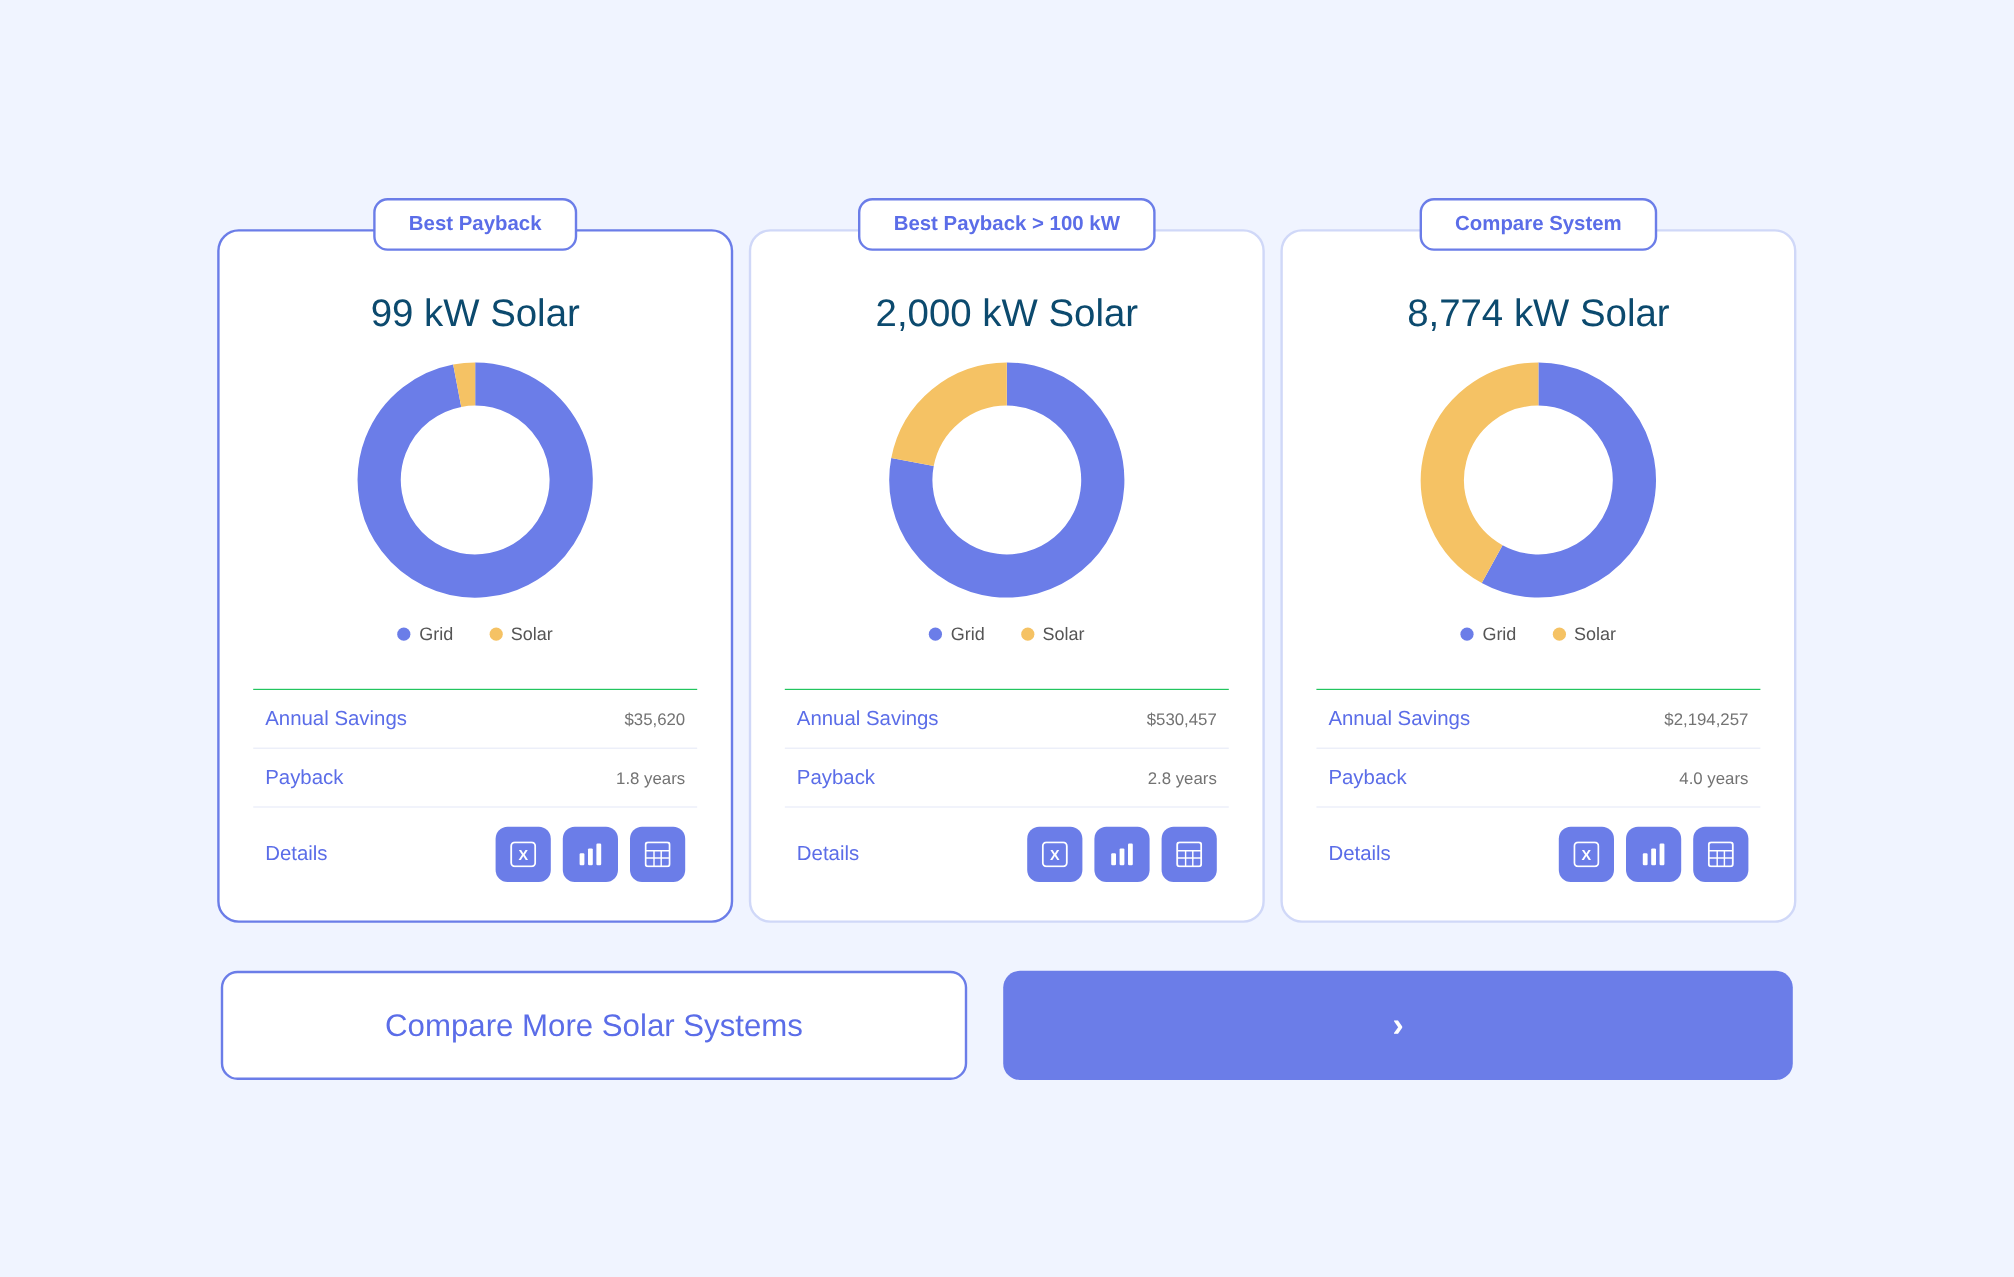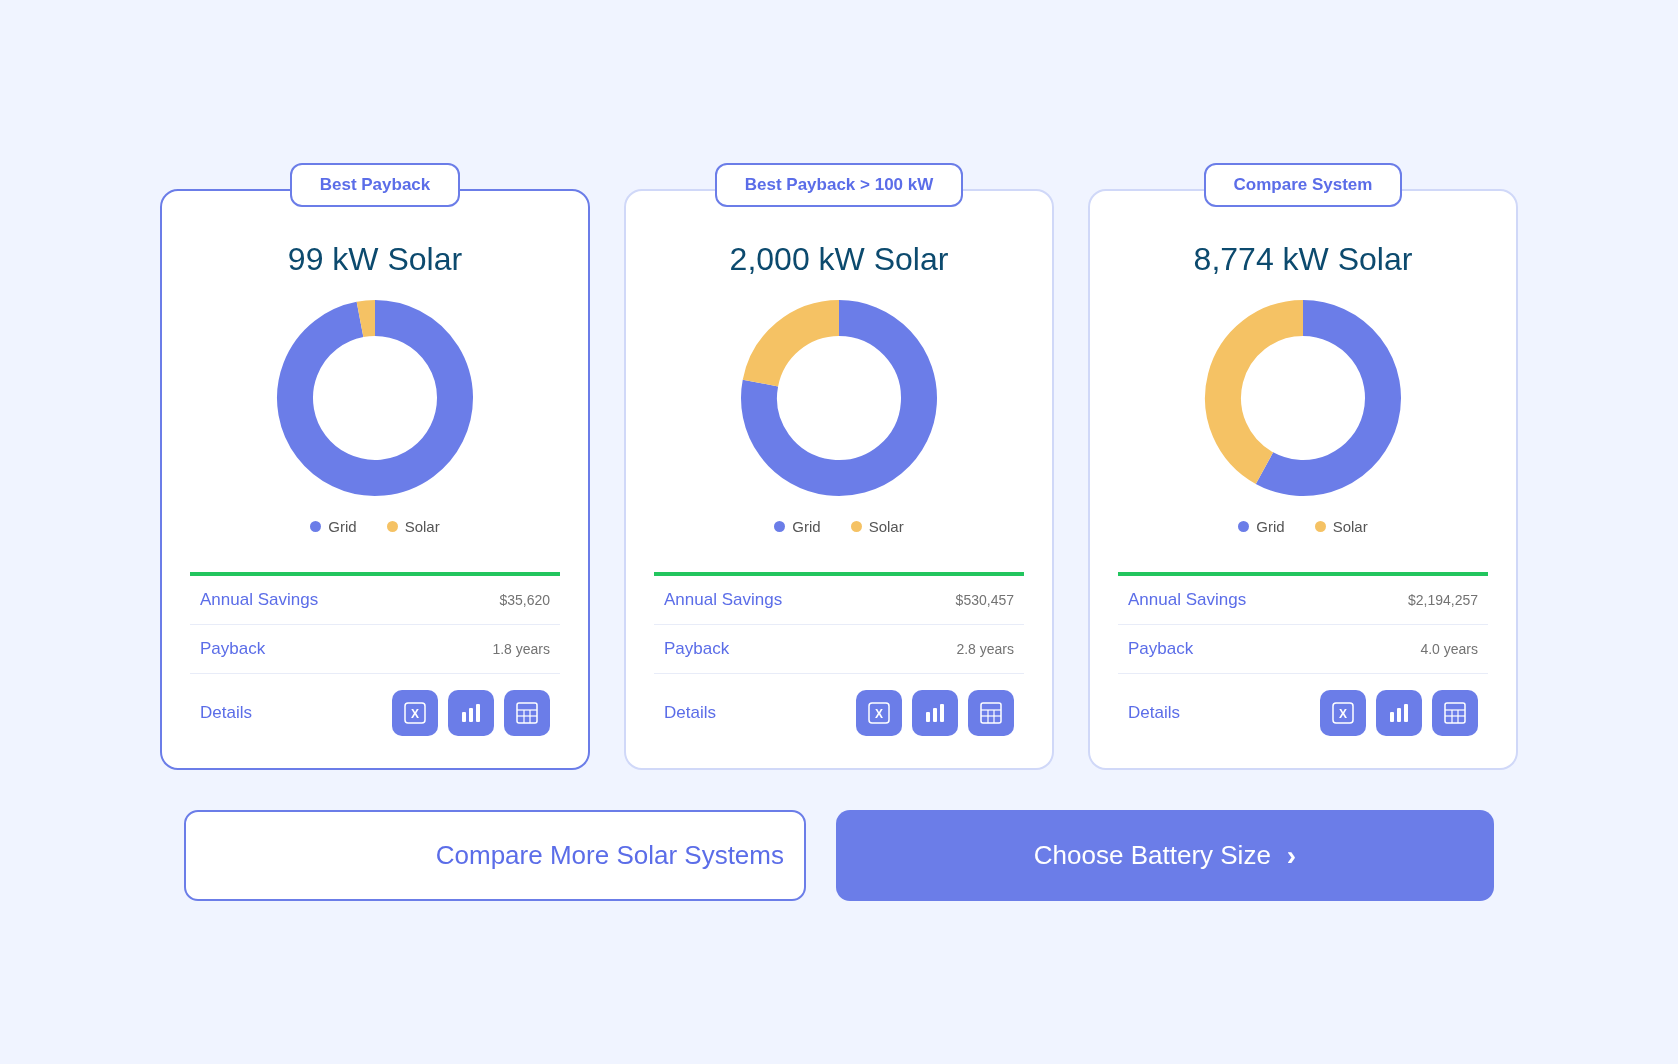--- a/index.html
+++ b/index.html
@@ -9,21 +9,21 @@
       display: flex;
       flex-direction: column;
       align-items: center;
       justify-content: center;
       min-height: 100vh;
       padding: 40px 20px;
     }
 
     .cards-container {
       display: flex;
-      gap: 34px;
+      gap: 13px;
       align-items: flex-start;
       margin-bottom: 40px;
     }
 
     .card-wrapper {
       display: flex;
       flex-direction: column;
       align-items: center;
       position: relative;
     }
@@ -95,21 +95,21 @@
     }
 
     .legend-dot {
       width: 11px;
       height: 11px;
       border-radius: 50%;
     }
 
     .stats {
       width: 100%;
-      border-top: 4px solid #22c55e;
+      border-top: 1px solid #22c55e;
       margin-top: 28px;
     }
 
     .stat-row {
       display: flex;
       justify-content: space-between;
       align-items: center;
       padding: 14px 10px;
       border-bottom: 1px solid #e8ecf8;
     }
@@ -169,21 +169,21 @@
     .btn-compare {
       flex: 1;
       background: white;
       border: 2px solid #6b7de8;
       border-radius: 14px;
       padding: 28px 20px;
       color: #5b6de8;
       font-size: 26px;
       font-weight: 500;
       cursor: pointer;
-      text-align: right;
+      text-align: center;
     }
 
     .btn-battery {
       flex: 1;
       background: #6b7de8;
       border: none;
       border-radius: 14px;
       padding: 28px 40px;
       color: white;
       font-size: 26px;
@@ -373,16 +373,15 @@
             </button>
           </div>
         </div>
       </div>
     </div>
   </div>
 
 <div class="bottom-actions">
   <button class="btn-compare">Compare More Solar Systems</button>
   <button class="btn-battery">
-    <span>Choose Battery Size</span>
     <span class="chevron">›</span>
   </button>
 </div>
 
 </body></html>

